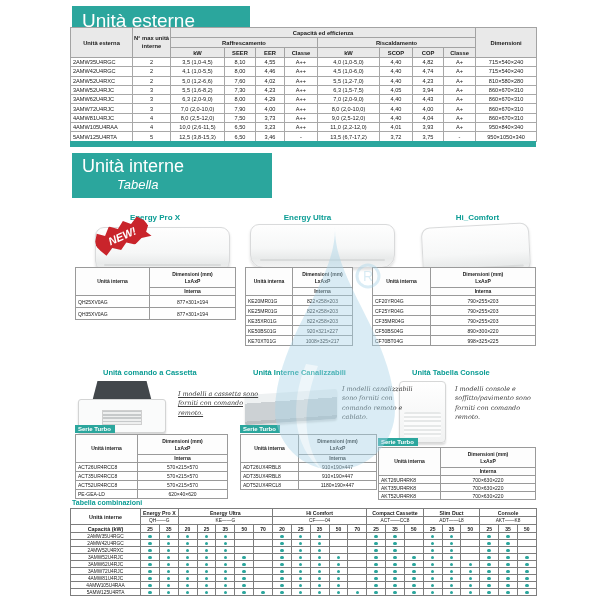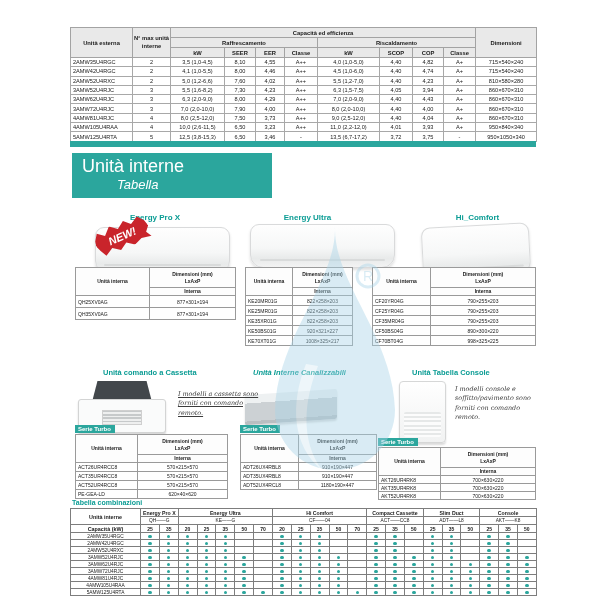--- a/index.html
+++ b/index.html
@@ -79,20 +79,21 @@
   .dot{display:inline-block;width:3.4px;height:3.4px;border-radius:50%;background:#2BA69D;vertical-align:middle;}
 
   
   .watermark{position:absolute;left:264px;top:224px;width:148px;height:266px;opacity:.42;z-index:40;pointer-events:none;}
 </style>
 </head>
 <body>
 
 <div id="page">
 
+  <div class="banner banner-ext">Unità esterne</div>
 
   <table class="ext">
     <colgroup>
       <col style="width:62px">
         <col style="width:38px">
         <col style="width:54px">
         <col style="width:31px">
       <col style="width:29px">
         <col style="width:33px">
         <col style="width:62px">
@@ -356,32 +357,33 @@
           <td>890×300×220</td>
         </tr>
         <tr>
           <td>CF70BT04G</td>
           <td>998×325×225</td>
         </tr>
       </tbody>
   </table>
 
   <div class="sec-title" style="left:103px;top:368px;">Unità comando a Cassetta</div>
-  <div class="sec-title" style="left:253px;top:368px;font-style:italic;">Unità Interne Canalizzabili</div>
+  <div class="sec-title" style="left:253px;top:368px;">Unità Interne Canalizzabili</div>
   <div class="sec-title" style="left:412px;top:368px;">Unità Tabella Console</div>
 
   <div class="cass" style="left:78px;top:381px;width:88px;height:52px;">
     <div class="top"></div>
     <div class="panel"></div>
     <div class="grille"></div>
   </div>
   <div class="duct" style="left:245px;top:392px;width:92px;height:30px;"></div>
   <div class="ac-console" style="left:399px;top:381px;width:47px;height:62px;"></div>
 
   <div class="desc" style="left:178px;top:390px;width:86px;text-decoration:underline;">I modelli a cassetta sono forniti con comando remoto.</div>
+  <div class="desc" style="left:342px;top:385px;width:80px;">I modelli canalizzabili sono forniti con comando remoto e cablato.</div>
   <div class="desc" style="left:455px;top:385px;width:80px;">I modelli console e soffitto/pavimento sono forniti con comando remoto.</div>
 
   <div class="tag" style="left:75px;top:425px;">Serie Turbo</div>
   <div class="tag" style="left:240px;top:425px;">Serie Turbo</div>
   <div class="tag" style="left:378px;top:438px;">Serie Turbo</div>
 
   <table class="mini rows-s" style="left:75px;top:434px;width:152px;">
     <colgroup>
         <col style="width:62px">
         <col style="width:90px">

